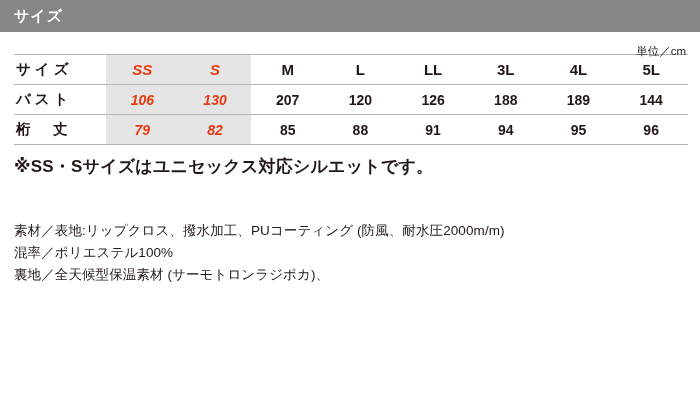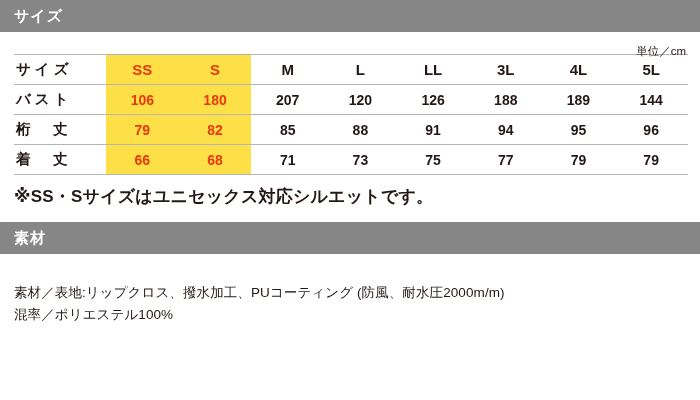--- a/index.html
+++ b/index.html
@@ -72,21 +72,22 @@
     width: 90px;
     text-align: left;
     padding-left: 2px;
     font-size: 14.5px;
     letter-spacing: 4px;
   }
   .size-table .col-sizecell {
     width: 72.7px;
   }
   .hi-col {
-    background: #fde047;
+    background: #e5e5e5;
+    font-style: italic;
   }
   .hi-text {
     color: #e8380d;
   }
   .hdr-row th {
     font-size: 15px;
   }
 
   .note {
     padding: 10px 14px 0 14px;
@@ -134,60 +135,47 @@
         <th class="col-sizecell">L</th>
         <th class="col-sizecell">LL</th>
         <th class="col-sizecell">3L</th>
         <th class="col-sizecell">4L</th>
         <th class="col-sizecell">5L</th>
       </tr>
 
       <tr>
         <td class="col-label">バスト</td>
         <td class="col-sizecell hi-col hi-text">106</td>
-        <td class="col-sizecell hi-col hi-text">180</td>
+        <td class="col-sizecell hi-col hi-text">130</td>
         <td class="col-sizecell">207</td>
         <td class="col-sizecell">120</td>
         <td class="col-sizecell">126</td>
         <td class="col-sizecell">188</td>
         <td class="col-sizecell">189</td>
         <td class="col-sizecell">144</td>
       </tr>
 
       <tr>
         <td class="col-label">桁　丈</td>
         <td class="col-sizecell hi-col hi-text">79</td>
         <td class="col-sizecell hi-col hi-text">82</td>
         <td class="col-sizecell">85</td>
         <td class="col-sizecell">88</td>
         <td class="col-sizecell">91</td>
         <td class="col-sizecell">94</td>
         <td class="col-sizecell">95</td>
         <td class="col-sizecell">96</td>
       </tr>
 
-      <tr>
-        <td class="col-label">着　丈</td>
-        <td class="col-sizecell hi-col hi-text">66</td>
-        <td class="col-sizecell hi-col hi-text">68</td>
-        <td class="col-sizecell">71</td>
-        <td class="col-sizecell">73</td>
-        <td class="col-sizecell">75</td>
-        <td class="col-sizecell">77</td>
-        <td class="col-sizecell">79</td>
-        <td class="col-sizecell">79</td>
-      </tr>
     </tbody>
   </table>
 
   <div class="note">※SS・Sサイズはユニセックス対応シルエットです。</div>
 
   <div class="material-wrap">
-    <div class="section-bar">
-      <span class="section-title">素材</span>
-    </div>
     <div class="material-body">
       <div>素材／表地:リップクロス、撥水加工、PUコーティング (防風、耐水圧2000m/m)</div>
       <div>混率／ポリエステル100%</div>
+      <div>裏地／全天候型保温素材 (サーモトロンラジポカ)、</div>
     </div>
   </div>
 
 </div>
 
 </body></html>

